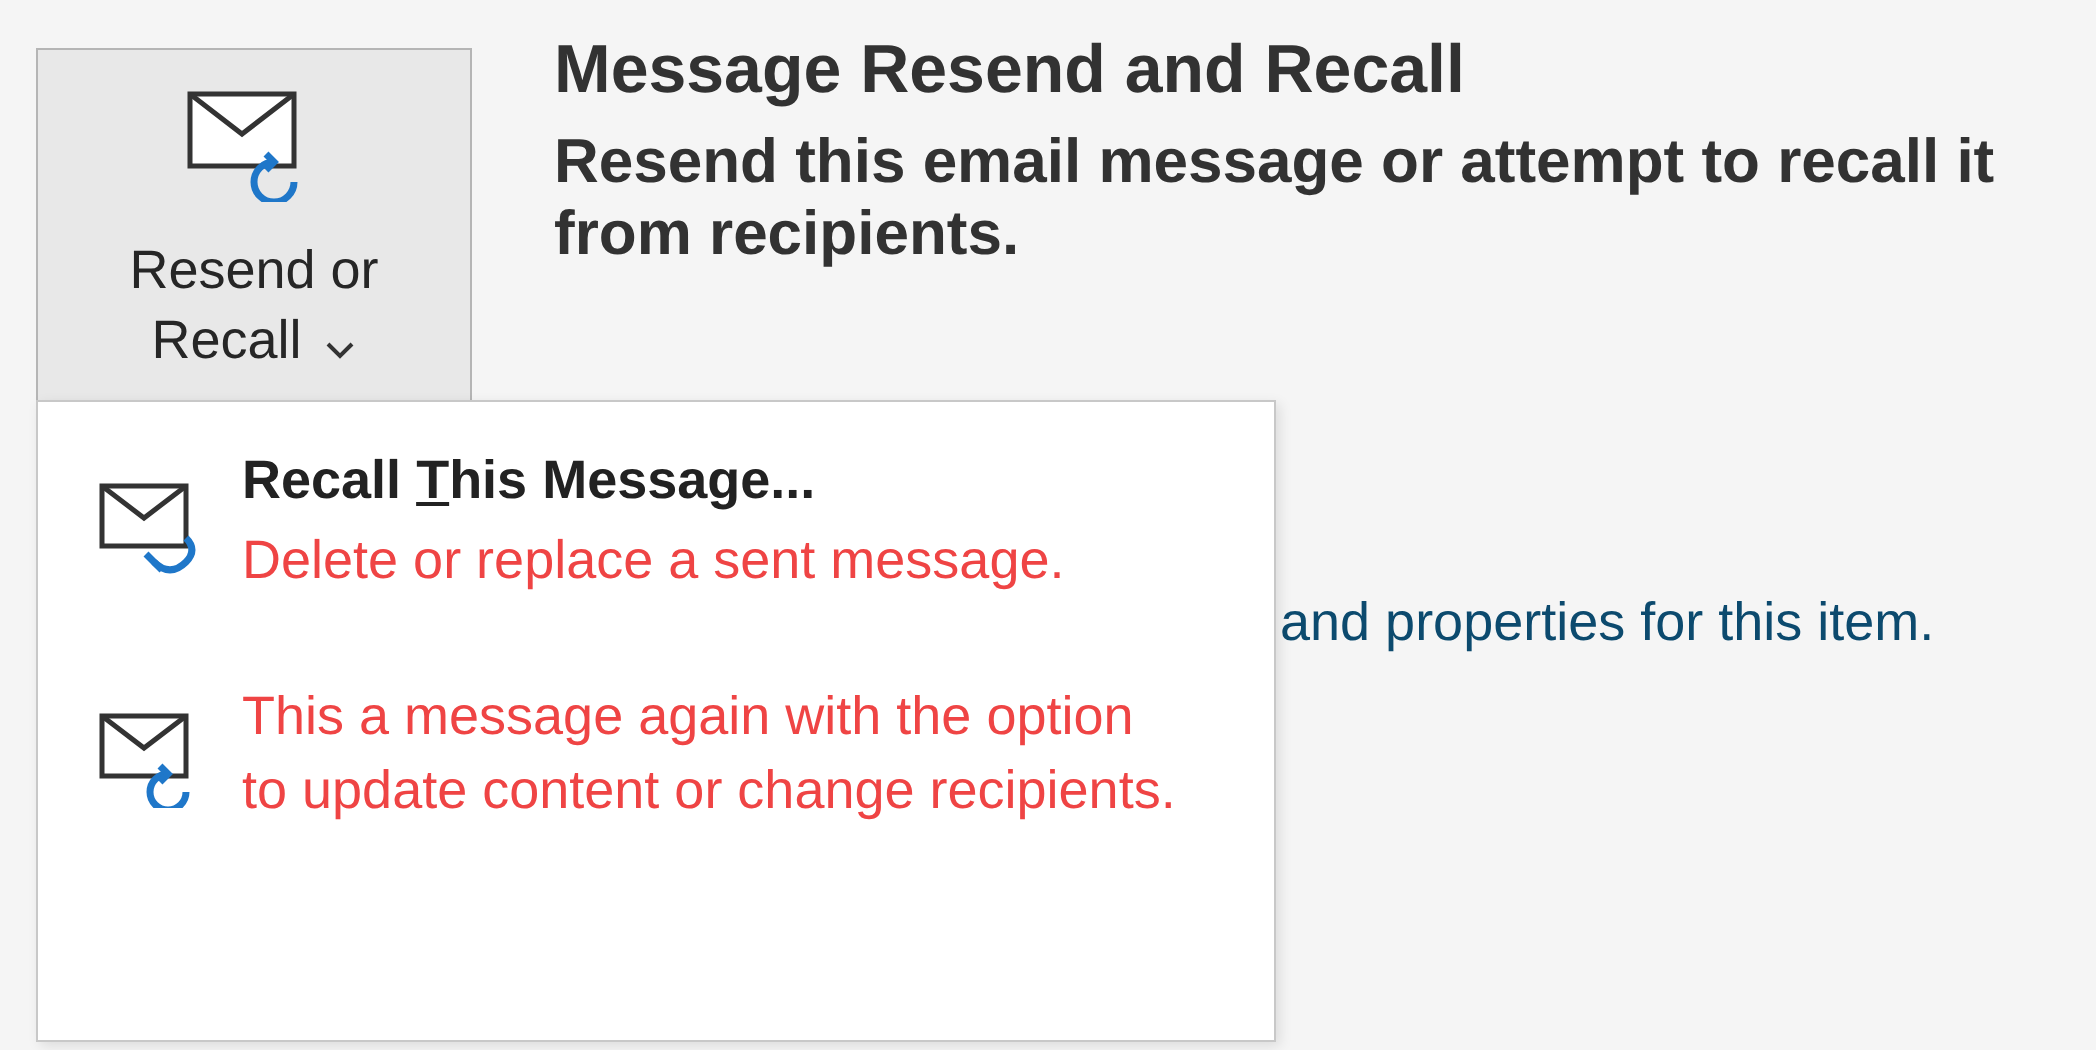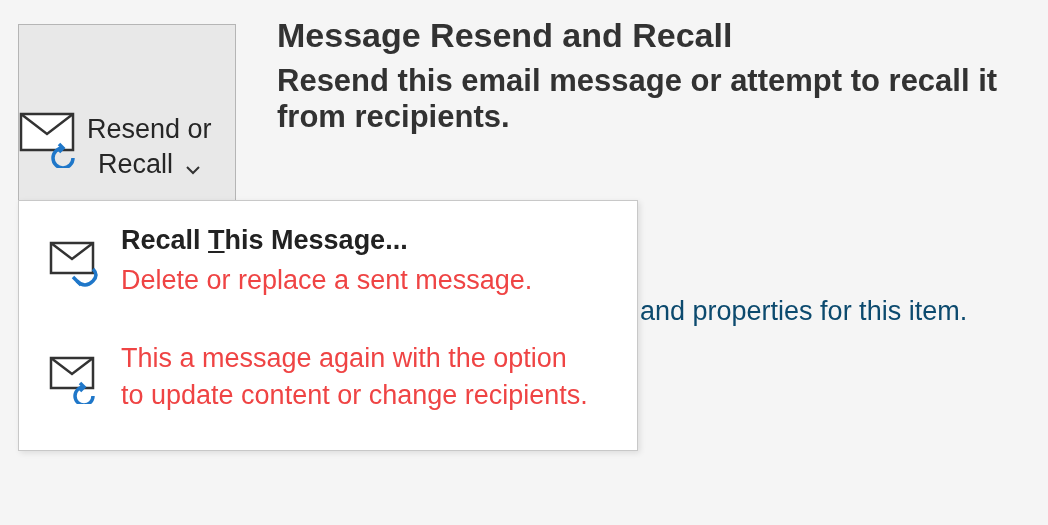--- a/index.html
+++ b/index.html
@@ -22,20 +22,21 @@
     }
     .ribbon-btn {
       position: absolute;
       left: 18px;
       top: 24px;
       width: 218px;
       height: 228px;
       background: #e8e8e8;
       border: 1px solid #b5b5b5;
       display: flex;
+      flex-direction: column;
       align-items: center;
       justify-content: flex-start;
       padding-top: 20px;
       cursor: pointer;
     }
     .ribbon-btn .icon-wrap {
       margin-bottom: 12px;
     }
     .ribbon-btn .btn-label {
       font-size: 27px;
@@ -69,21 +70,21 @@
       left: 640px;
       top: 296px;
       font-size: 27px;
       color: #0c4a6e;
     }
     .dropdown {
       position: absolute;
       left: 18px;
       top: 200px;
       width: 620px;
-      height: 251px;
+      height: 321px;
       background: #ffffff;
       border: 1px solid #c8c8c8;
       box-shadow: 2px 2px 6px rgba(0,0,0,0.1);
     }
     .menu-item {
       display: flex;
       align-items: flex-start;
       padding: 24px 28px 12px 28px;
       cursor: pointer;
     }

